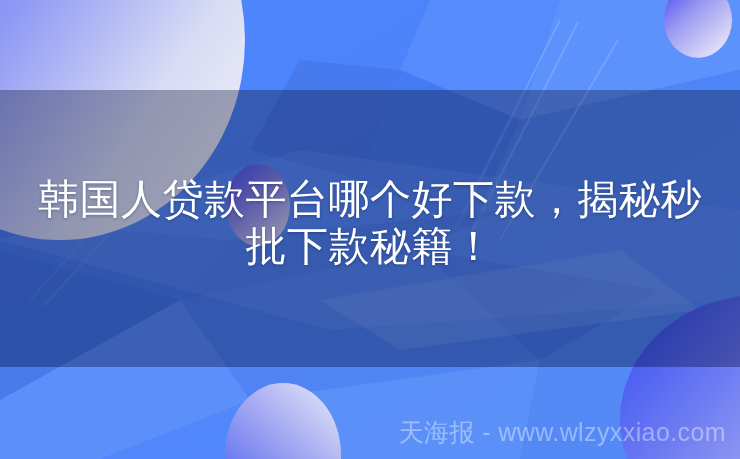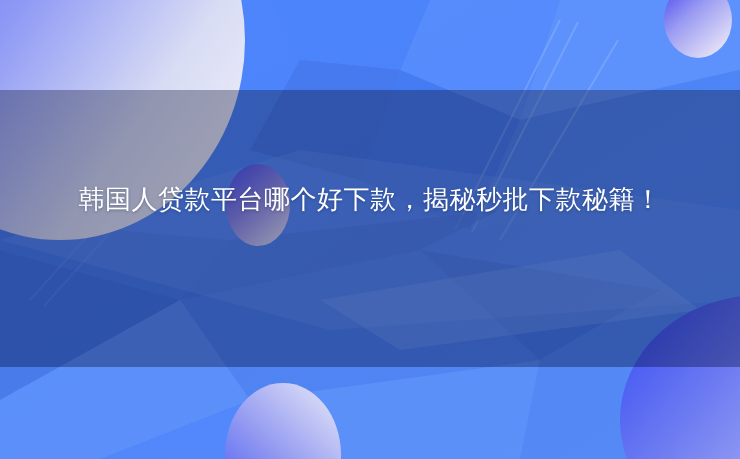--- a/index.html
+++ b/index.html
@@ -58,21 +58,21 @@
   }
 
   
   #headline {
     position: absolute;
     left: 0;
     right: 0;
     top: 176px;
     text-align: center;
     color: #ffffff;
-    font-size: 26px;
+    font-size: 41px;
     line-height: 47px;
     letter-spacing: 0.5px;
     font-weight: 400;
     text-shadow: 0 1px 3px rgba(10,22,60,0.35);
     white-space: pre-line;
     padding: 0 26px;
     box-sizing: border-box;
   }
 
   
@@ -176,14 +176,15 @@
       <ellipse cx="760" cy="420" rx="140" ry="125" fill="url(#gOrbBR)"></ellipse>
     </svg>
   </div>
 
   <div id="band-top"></div>
   <div id="band-middle"></div>
   <div id="band-bottom"></div>
 
   <div id="headline">韩国人贷款平台哪个好下款，揭秘秒批下款秘籍！</div>
 
+  <div id="watermark">天海报 - www.wlzyxxiao.com</div>
 
 </div>
 
 </body></html>

